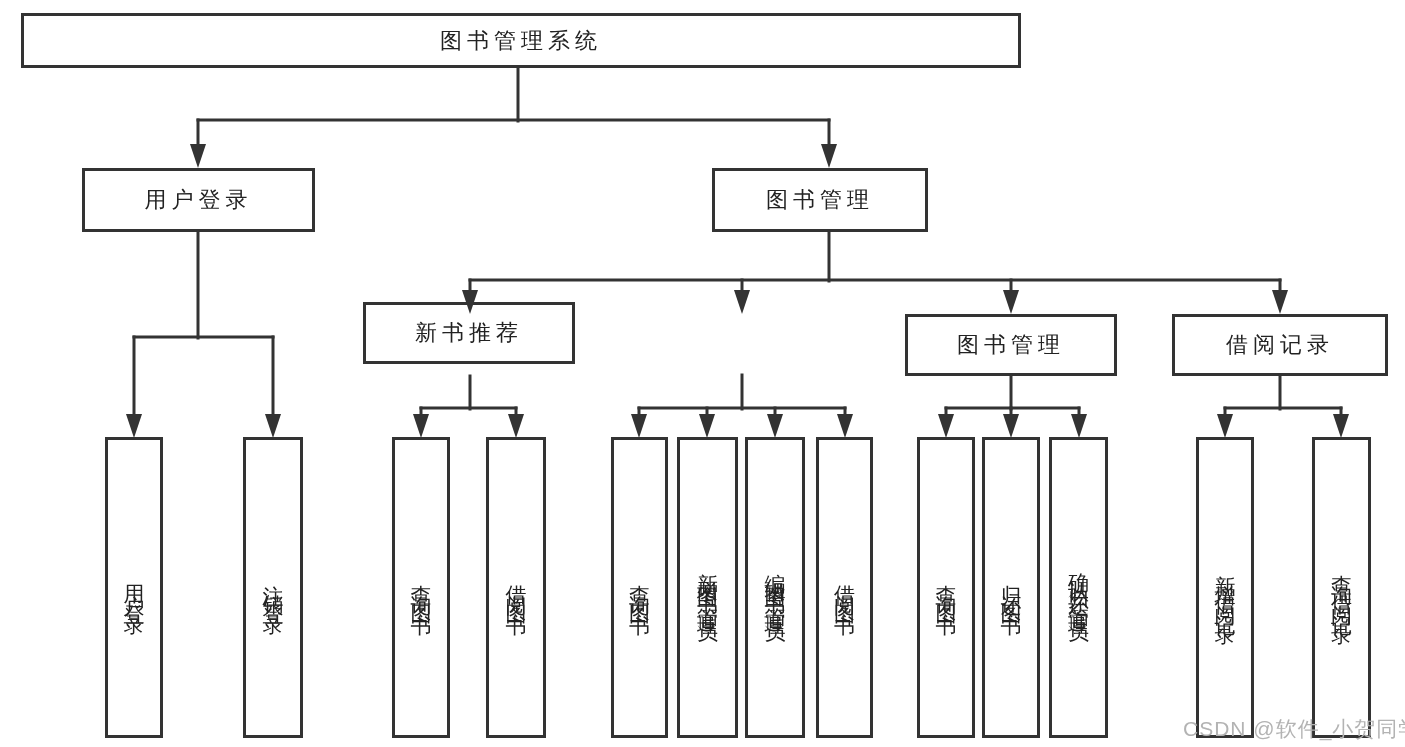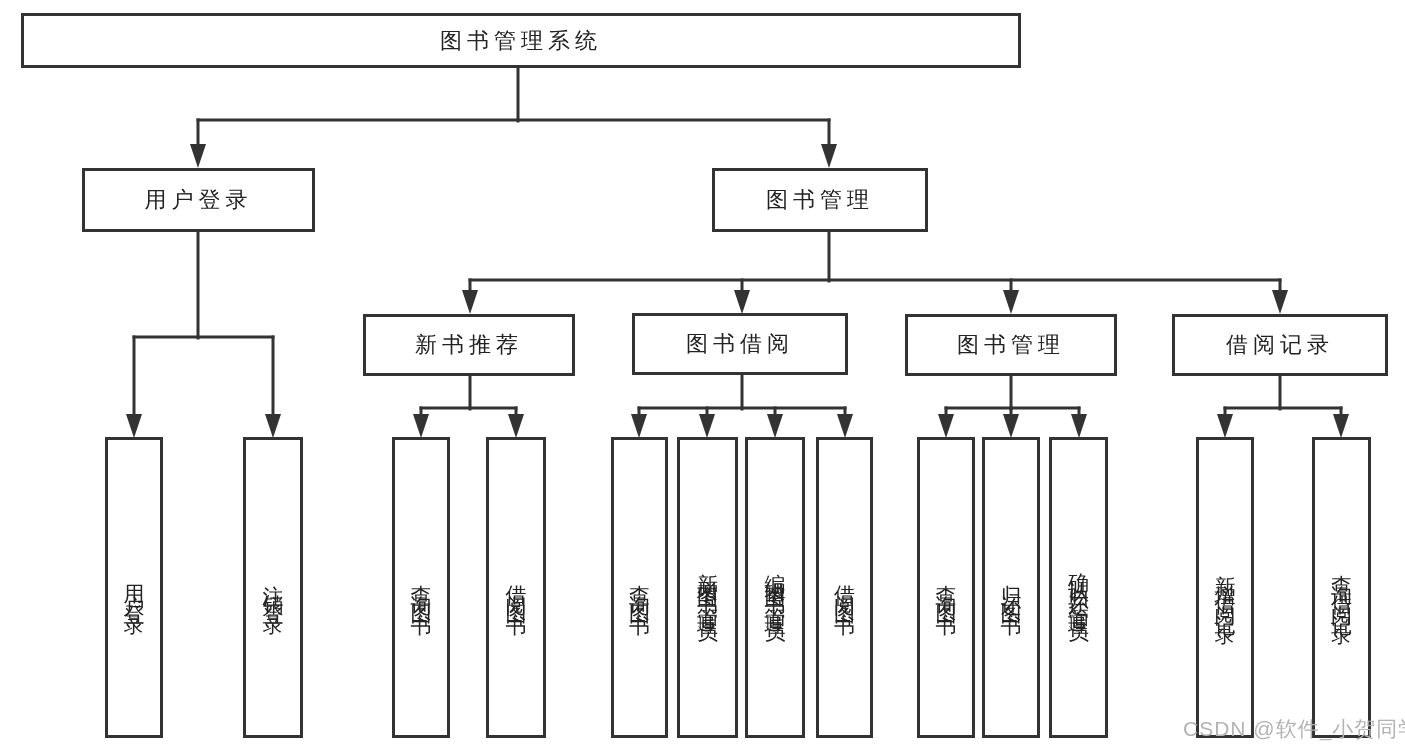--- a/index.html
+++ b/index.html
@@ -134,25 +134,22 @@
     <span class="hlabel">图书管理系统</span>
   </div>
 
   <div class="node" style="left:82px; top:168px; width:233px; height:64px;">
     <span class="hlabel">用户登录</span>
   </div>
   <div class="node" style="left:712px; top:168px; width:216px; height:64px;">
     <span class="hlabel">图书管理</span>
   </div>
 
-  <div class="node" style="left:363px; top:314px; width:212px; height:62px;">
+  <div class="node" style="left:363px; top:302px; width:212px; height:62px;">
     <span class="hlabel">新书推荐</span>
-  </div>
-  <div class="node" style="left:632px; top:313px; width:216px; height:62px;">
-    <span class="hlabel">图书借阅</span>
   </div>
   <div class="node" style="left:905px; top:314px; width:212px; height:62px;">
     <span class="hlabel">图书管理</span>
   </div>
   <div class="node" style="left:1172px; top:314px; width:216px; height:62px;padding-left:16px;">
     <span class="hlabel">借阅记录</span>
   </div>
 
   <div class="node" style="left:105px; top:437px; width:58px; height:301px;">
     <span class="vlabel">用户登录</span>

